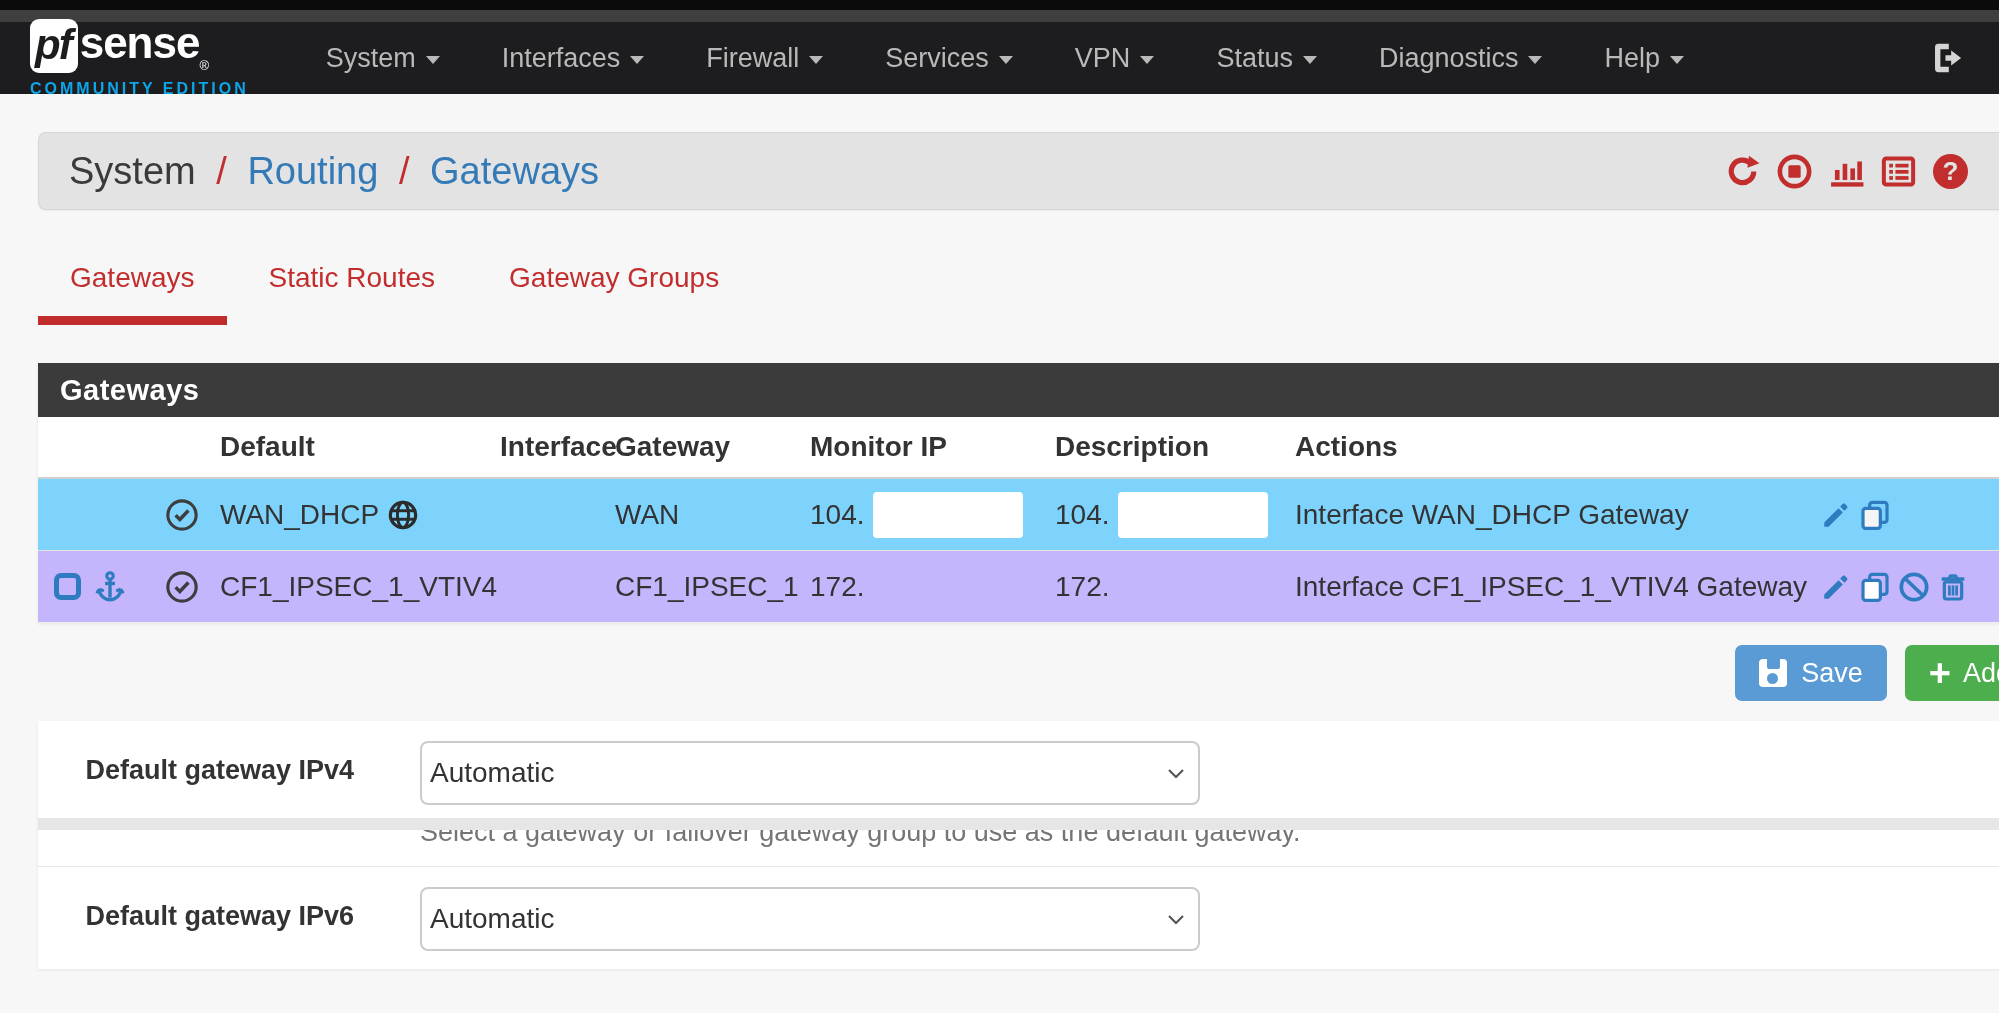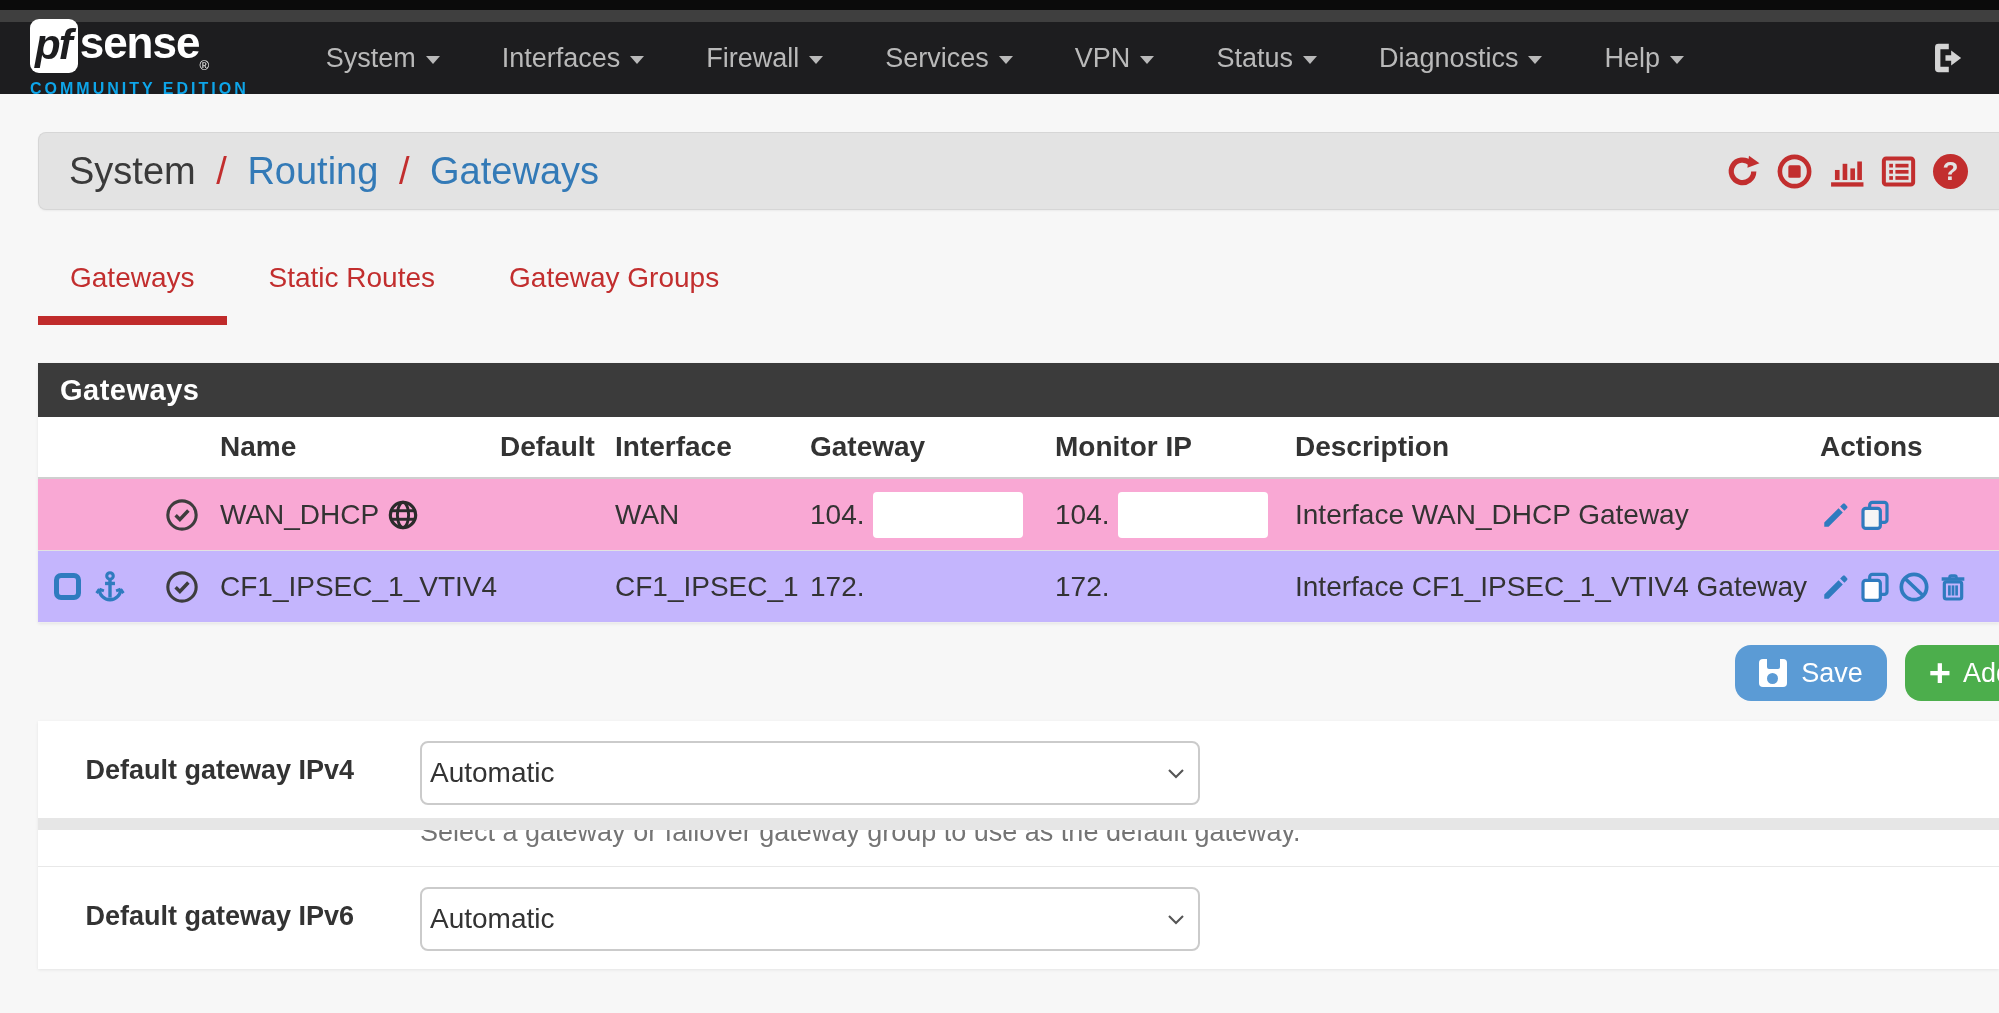--- a/index.html
+++ b/index.html
@@ -55,35 +55,35 @@
   .panel { margin-left:38px; background:#ffffff; box-shadow:0 1px 3px rgba(0,0,0,0.08); }
   .panel-hd { height:54px; background:#3b3b3b; color:#ffffff; font-weight:700;
     font-size:29px; display:flex; align-items:center; padding-left:22px; letter-spacing:0.5px; }
   .gw-panel { margin-top:38px; }
 
   
   .trow { display:grid; grid-template-columns:115px 65px 280px 115px 195px 245px 240px 525px 1fr;
     align-items:center; }
   .thead { height:62px; font-weight:700; font-size:28px; color:#333;
     border-bottom:2px solid #cfcfcf; background:#fff; }
-  .tr1 { height:72px; background:#f9a8d4; font-size:28px; color:#333; border-bottom:1px solid #e2e2e2; }
+  .tr1 { height:72px; background:#7dd3fc; font-size:28px; color:#333; border-bottom:1px solid #e2e2e2; }
   .tr2 { height:72px; background:#c4b5fd; font-size:28px; color:#333; border-bottom:1px solid #eeeeee; }
   .cell { padding-left:2px; display:flex; align-items:center; min-width:0; }
   .cell-icons { padding-left:16px; gap:12px; }
   .cell-status { justify-content:flex-start; padding-left:12px; }
   .redact { display:inline-block; width:150px; height:46px; background:#ffffff;
     border-radius:4px; margin-left:8px; }
   .chk-square { width:27px; height:27px; border:5px solid #2f7bbf; border-radius:7px; cursor:pointer; }
   .name-globe { margin-left:8px; }
   .acticon { width:32px; height:32px; margin-right:7px; cursor:pointer; }
 
   
   .btn-row { display:flex; justify-content:flex-end; align-items:center;
     margin-top:22px; padding-right:0; }
-  .btn { height:56px; border-radius:16px; display:flex; align-items:center;
+  .btn { height:56px; border-radius:7px; display:flex; align-items:center;
     font-size:27px; color:#ffffff; cursor:pointer; border:none; }
   .btn-save { background:#5b9bd5; padding:0 24px; }
   .btn-add { background:#4cae4c; padding:0 30px 0 24px; margin-left:18px; margin-right:-42px; }
   .floppy { position:relative; width:28px; height:28px; background:#ffffff; border-radius:4px; margin-right:14px; }
   .floppy .slot { position:absolute; top:0; left:8px; width:13px; height:10px; background:#5b9bd5; border-radius:0 0 2px 2px;}
   .floppy .dot { position:absolute; bottom:3px; left:8px; width:11px; height:11px; background:#5b9bd5; border-radius:50%; }
   .plus { font-size:38px; font-weight:700; margin-right:12px; line-height:0.8; }
 
   
   .dgw-panel { margin-top:20px; }
@@ -214,21 +214,20 @@
     <div class="tab">Static Routes</div>
     <div class="tab">Gateway Groups</div>
   </div>
 
   <div class="panel gw-panel">
     <div class="panel-hd">Gateways</div>
 
     <div class="trow thead">
       <div class="cell"></div>
       <div class="cell"></div>
-      <div class="cell">Name</div>
       <div class="cell">Default</div>
       <div class="cell">Interface</div>
       <div class="cell">Gateway</div>
       <div class="cell">Monitor IP</div>
       <div class="cell">Description</div>
       <div class="cell">Actions</div>
     </div>
 
     <div class="trow tr1">
       <div class="cell cell-icons"></div>

